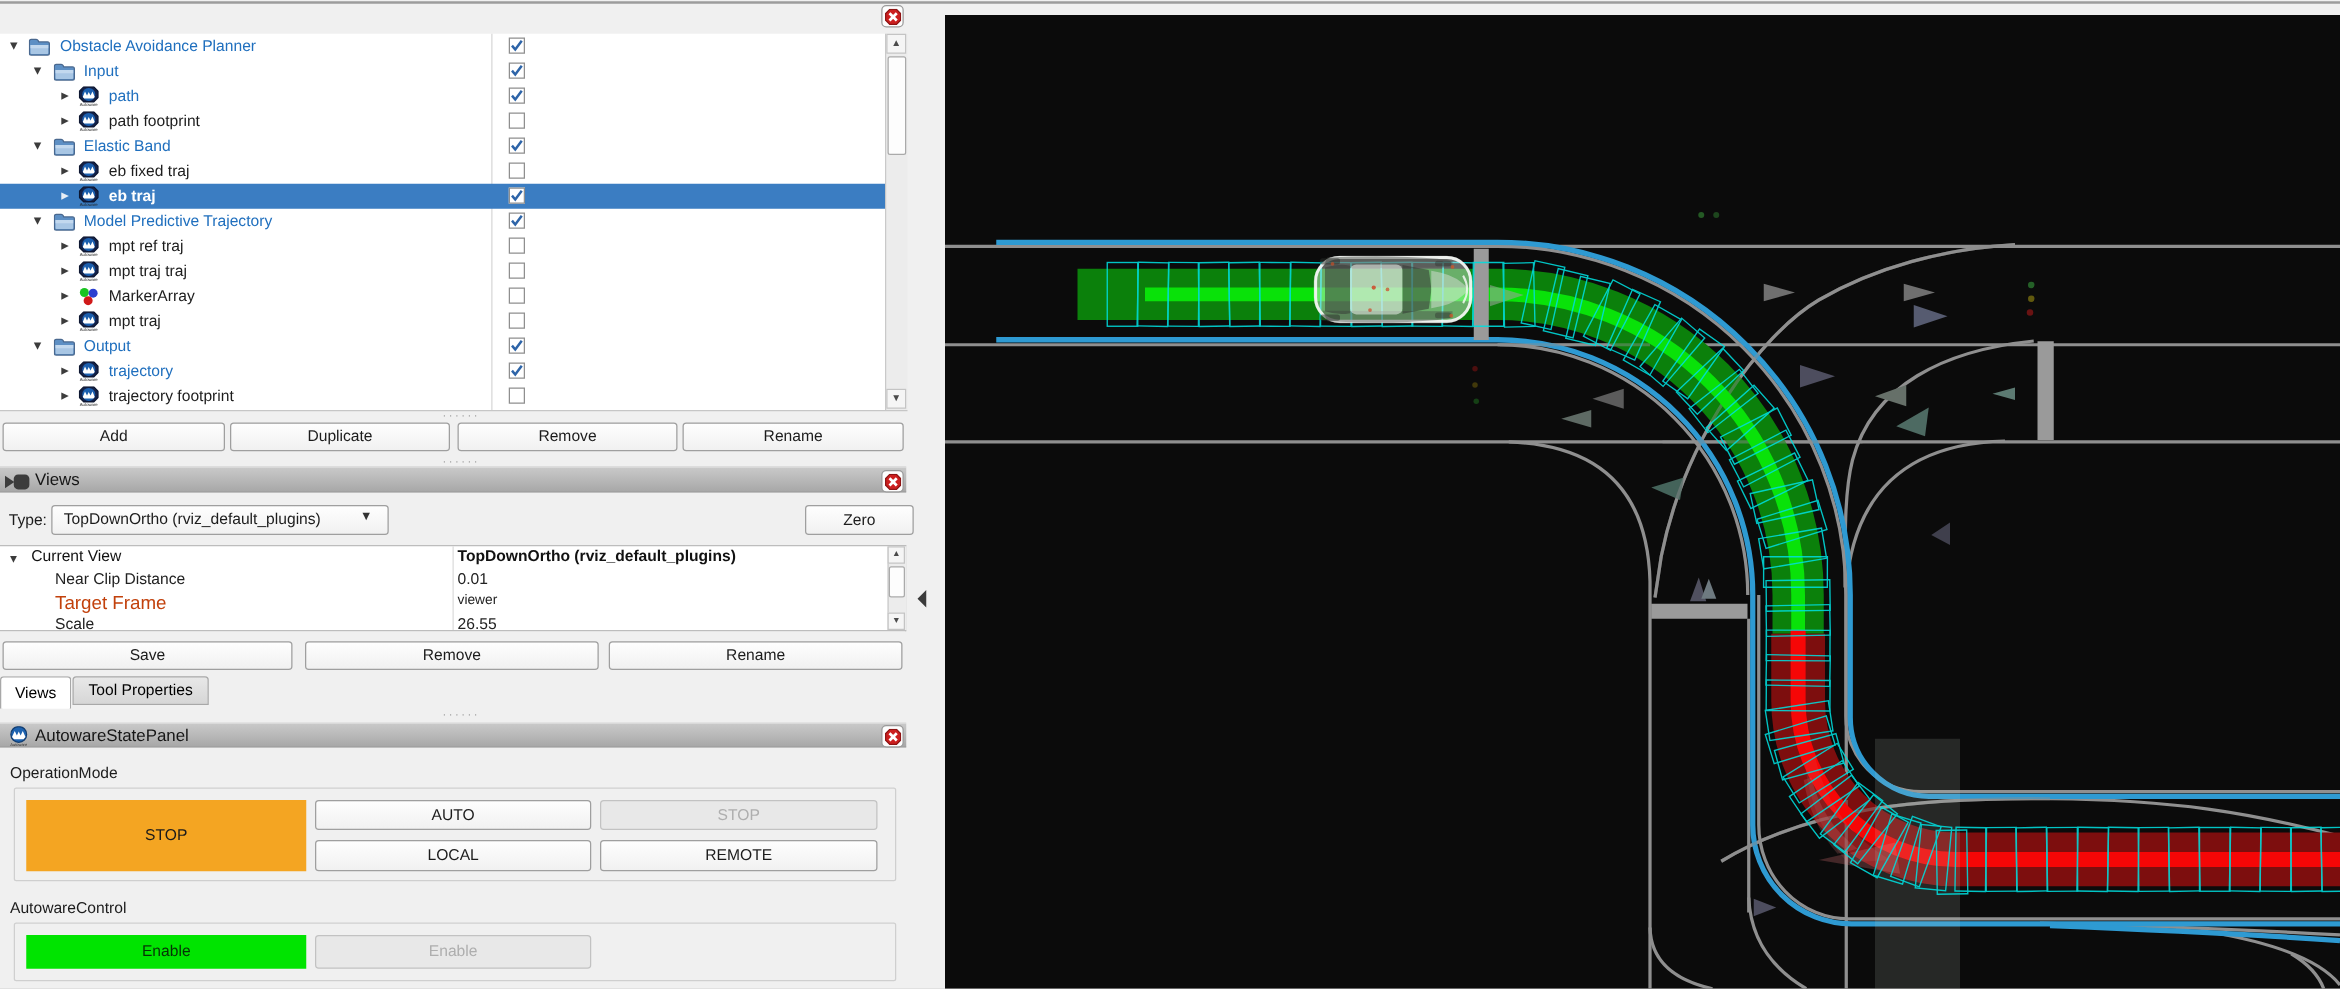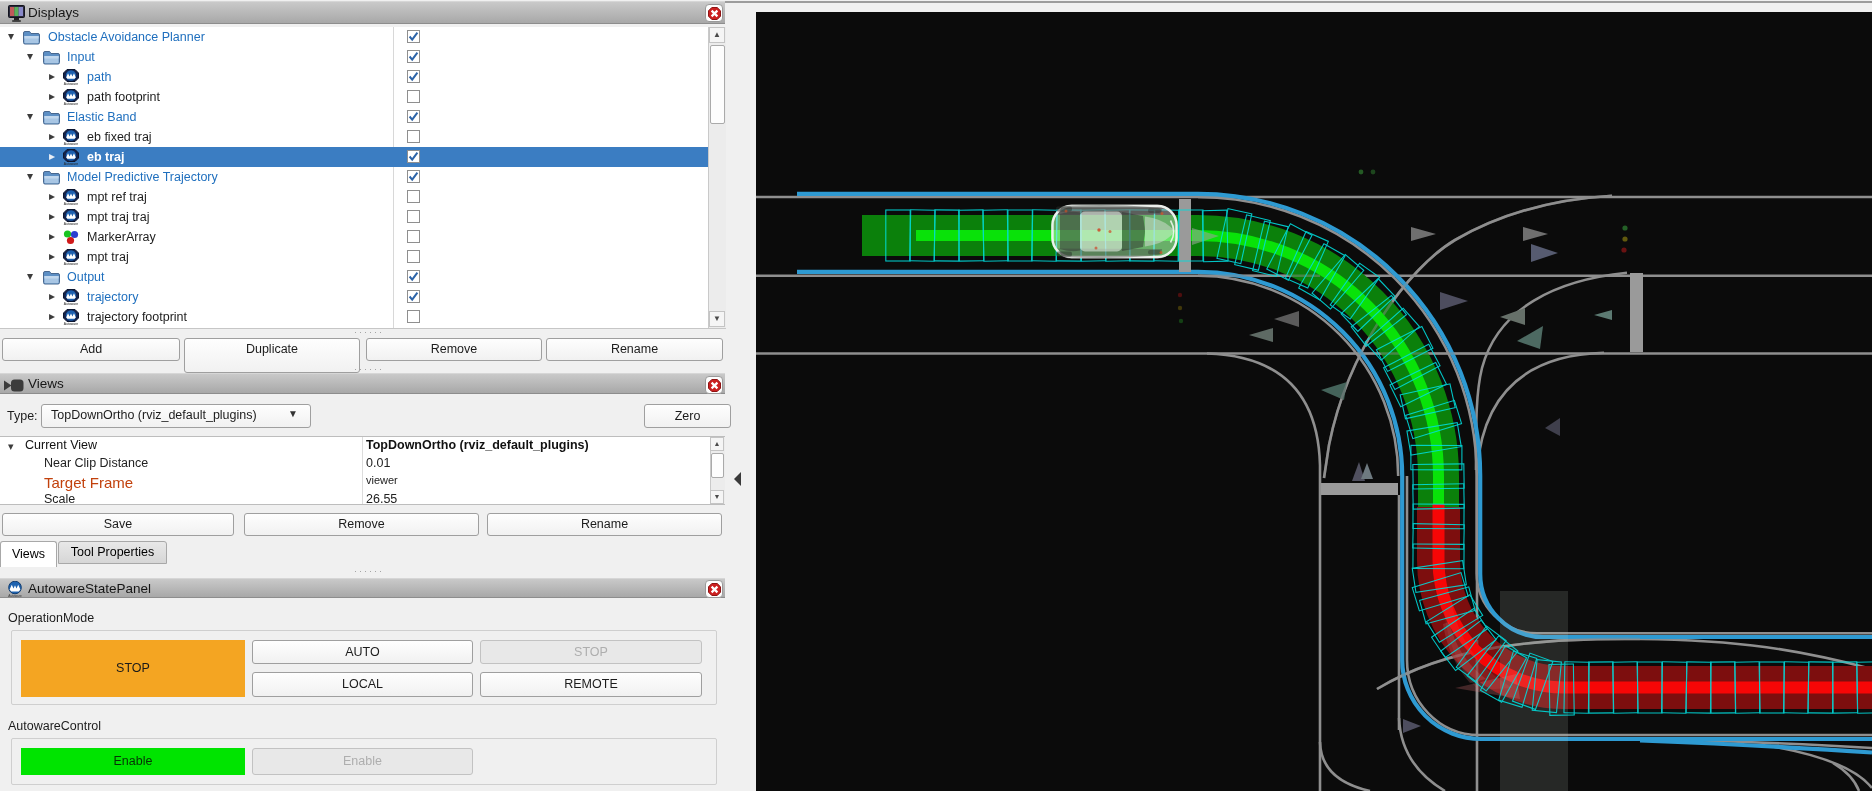--- a/index.html
+++ b/index.html
@@ -32,31 +32,20 @@
 .sthumb { position:absolute; left:1.5px; width:15px; background:#fdfdfd; border:1px solid #aaa; border-radius:2px; }
 .glabel { position:absolute; font-size:12.5px; color:#1c1c1c; }
 .gbox { position:absolute; left:11px; width:706px; border:1px solid #cfcfcf; border-radius:2px; }
 #view { position:absolute; left:756px; top:12px; }
 .tab { position:absolute; font-size:12.5px; text-align:center; border:1px solid #a8a8a8; border-radius:3px 3px 0 0; }
 </style></head><body>
 <div id="root">
 <div class="abs" style="left:0;top:0;width:1872px;height:1px;background:#f0f0f0"></div>
 <div class="abs" style="left:0;top:1px;width:1872px;height:1.5px;background:#9c9c9c"></div>
 
-<div class="titlebar" style="top:1px">
-  <svg class="abs" style="left:8px;top:3px" width="17" height="17" viewBox="0 0 17 17">
-    <rect x="0.5" y="0.5" width="16" height="12" rx="1" fill="#2a2a3a" stroke="#14141f"></rect>
-    <rect x="2" y="2" width="4.3" height="9" fill="#c05a5a"></rect>
-    <rect x="6.3" y="2" width="4.3" height="9" fill="#5ab05a"></rect>
-    <rect x="10.6" y="2" width="4.4" height="9" fill="#8888c8"></rect>
-    <rect x="6" y="13" width="5" height="2.2" fill="#222"></rect>
-    <rect x="4" y="15.2" width="9" height="1.5" rx="0.7" fill="#222"></rect>
-  </svg>
-  <span class="cap">Displays</span>
-</div>
 <div class="closebtn" style="top:4px">
       <svg width="13" height="13" viewBox="0 0 13 13">
 <path d="M3.8 0.5 L9.2 0.5 L12.5 3.8 L12.5 9.2 L9.2 12.5 L3.8 12.5 L0.5 9.2 L0.5 3.8 Z" fill="#cc1f1f" stroke="#8e1414"></path>
 <path d="M3.6 3.6 L9.4 9.4 M9.4 3.6 L3.6 9.4" stroke="#fff" stroke-width="2.2"></path>
 </svg>
     </div>
 <div class="abs" style="left:0;top:27px;width:708px;height:301px;background:#fff"></div>
 <div class="abs" style="left:393px;top:27px;width:1px;height:301px;background:#d8d8d8"></div>
 <div class="trow" style="top:27px">
       <span class="tri" style="left:8px;color:#3c3c3c">▾</span>
@@ -251,21 +240,21 @@
     </div>
 
 <div class="scroll" style="left:708px;top:27px;width:18px;height:301px"></div>
 <div class="sbtn" style="left:709px;top:27px">▲</div>
 <div class="sbtn" style="left:709px;top:311px">▼</div>
 <div class="sthumb" style="left:709.5px;top:45px;height:79px"></div>
 <div class="abs" style="left:0;top:328px;width:726px;height:1px;background:#c6c6c6"></div>
 <div class="dots" style="left:354px;top:327px">······</div>
 
 <div class="btn" style="left:2px;top:338px;width:178px;height:23px;line-height:21px">Add</div>
-<div class="btn" style="left:184px;top:338px;width:176px;height:35px;line-height:21px">Duplicate</div>
+<div class="btn" style="left:184px;top:338px;width:176px;height:23px;line-height:21px">Duplicate</div>
 <div class="btn" style="left:366px;top:338px;width:176px;height:23px;line-height:21px">Remove</div>
 <div class="btn" style="left:546px;top:338px;width:177px;height:23px;line-height:21px">Rename</div>
 <div class="dots" style="left:354px;top:364px">······</div>
 
 <div class="titlebar" style="top:373px;height:21px">
   <svg class="abs" style="left:4px;top:5px" width="20" height="13" viewBox="0 0 20 13">
     <polygon points="0,1.5 7.5,6.5 0,11.5" fill="#3c3c3c"></polygon>
     <rect x="7" y="0.5" width="12.5" height="12" rx="3.5" fill="#3c3c3c"></rect>
   </svg>
   <span class="cap" style="top:2px">Views</span>

